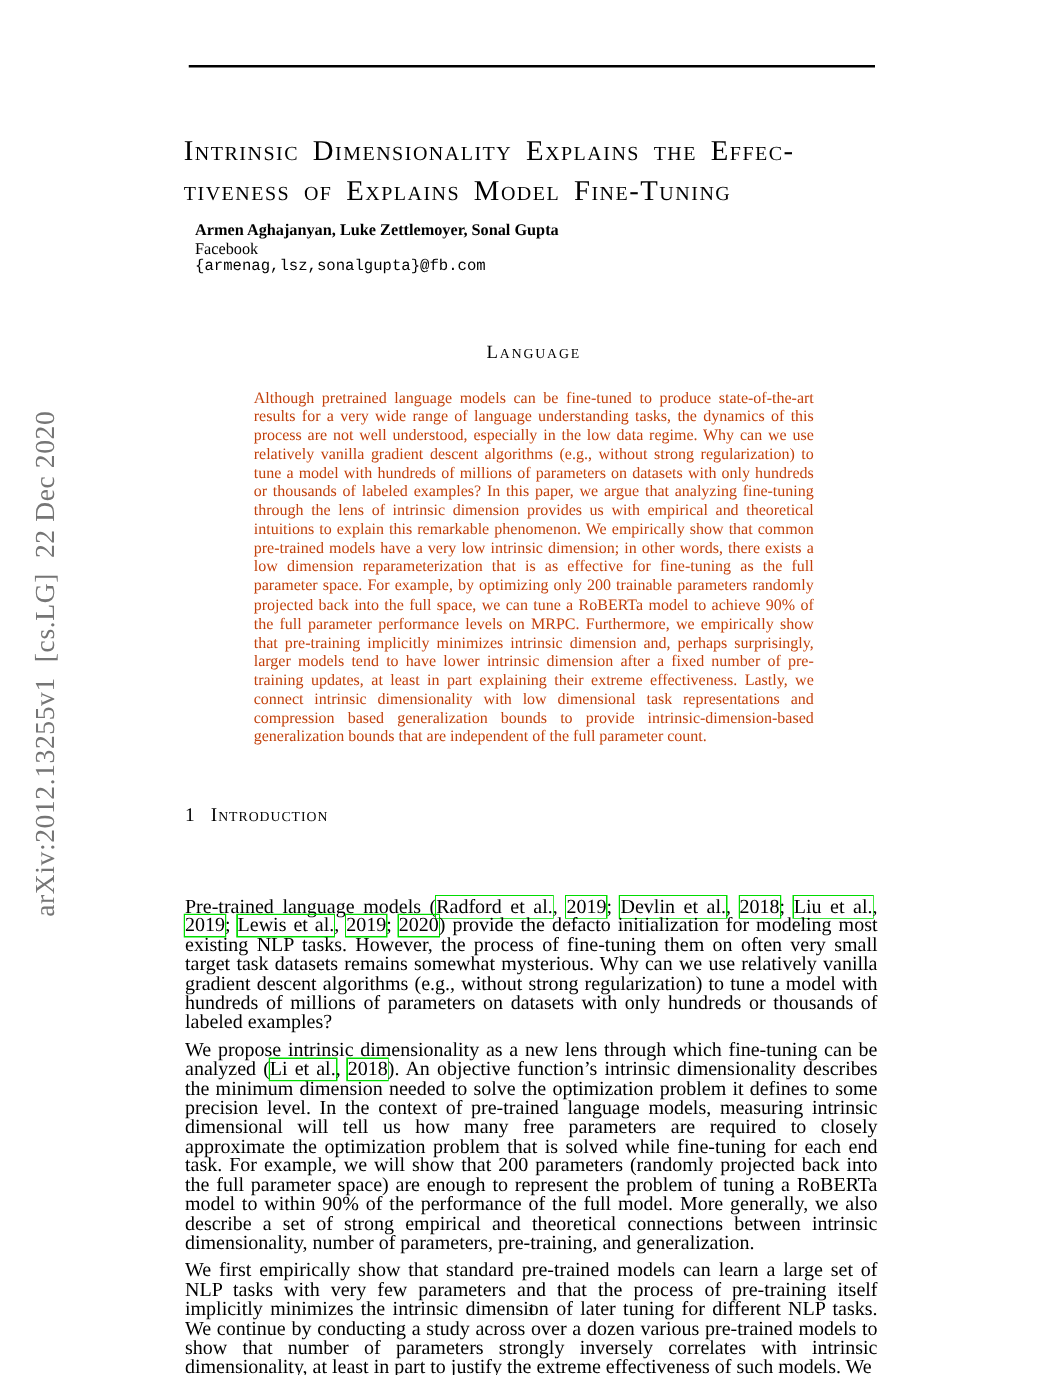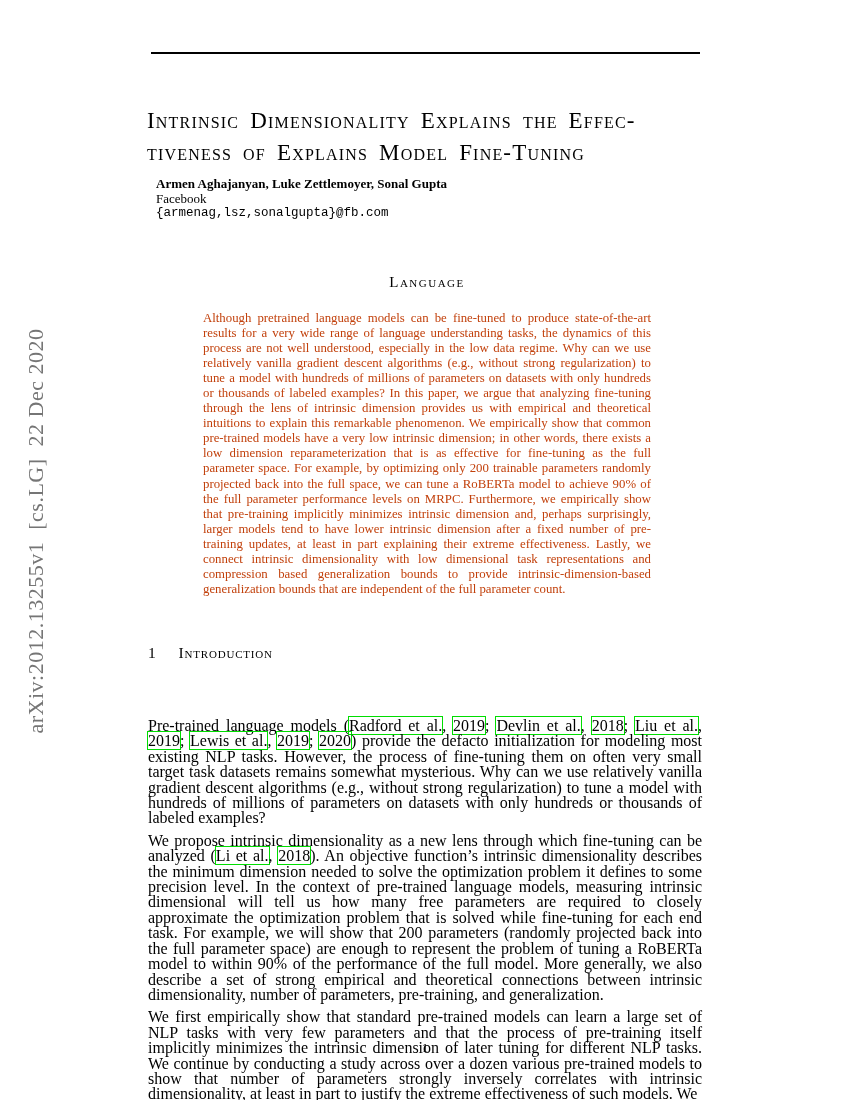--- a/index.html
+++ b/index.html
@@ -95,21 +95,21 @@
   .section-heading {
     position: absolute;
     left: 148px;
     top: 644px;
     font-size: 15.5px;
     font-variant: small-caps;
     letter-spacing: 0.8px;
     font-weight: normal;
     color: #000;
   }
-  .section-heading .sec-word { margin-left: 22px; }
+  .section-heading .sec-word { margin-left: 12px; }
 
   .intro {
     position: absolute;
     left: 148px;
     top: 718px;
     width: 554px;
     font-size: 16px;
     line-height: 15.4px;
     text-align: justify;
     color: #000;

